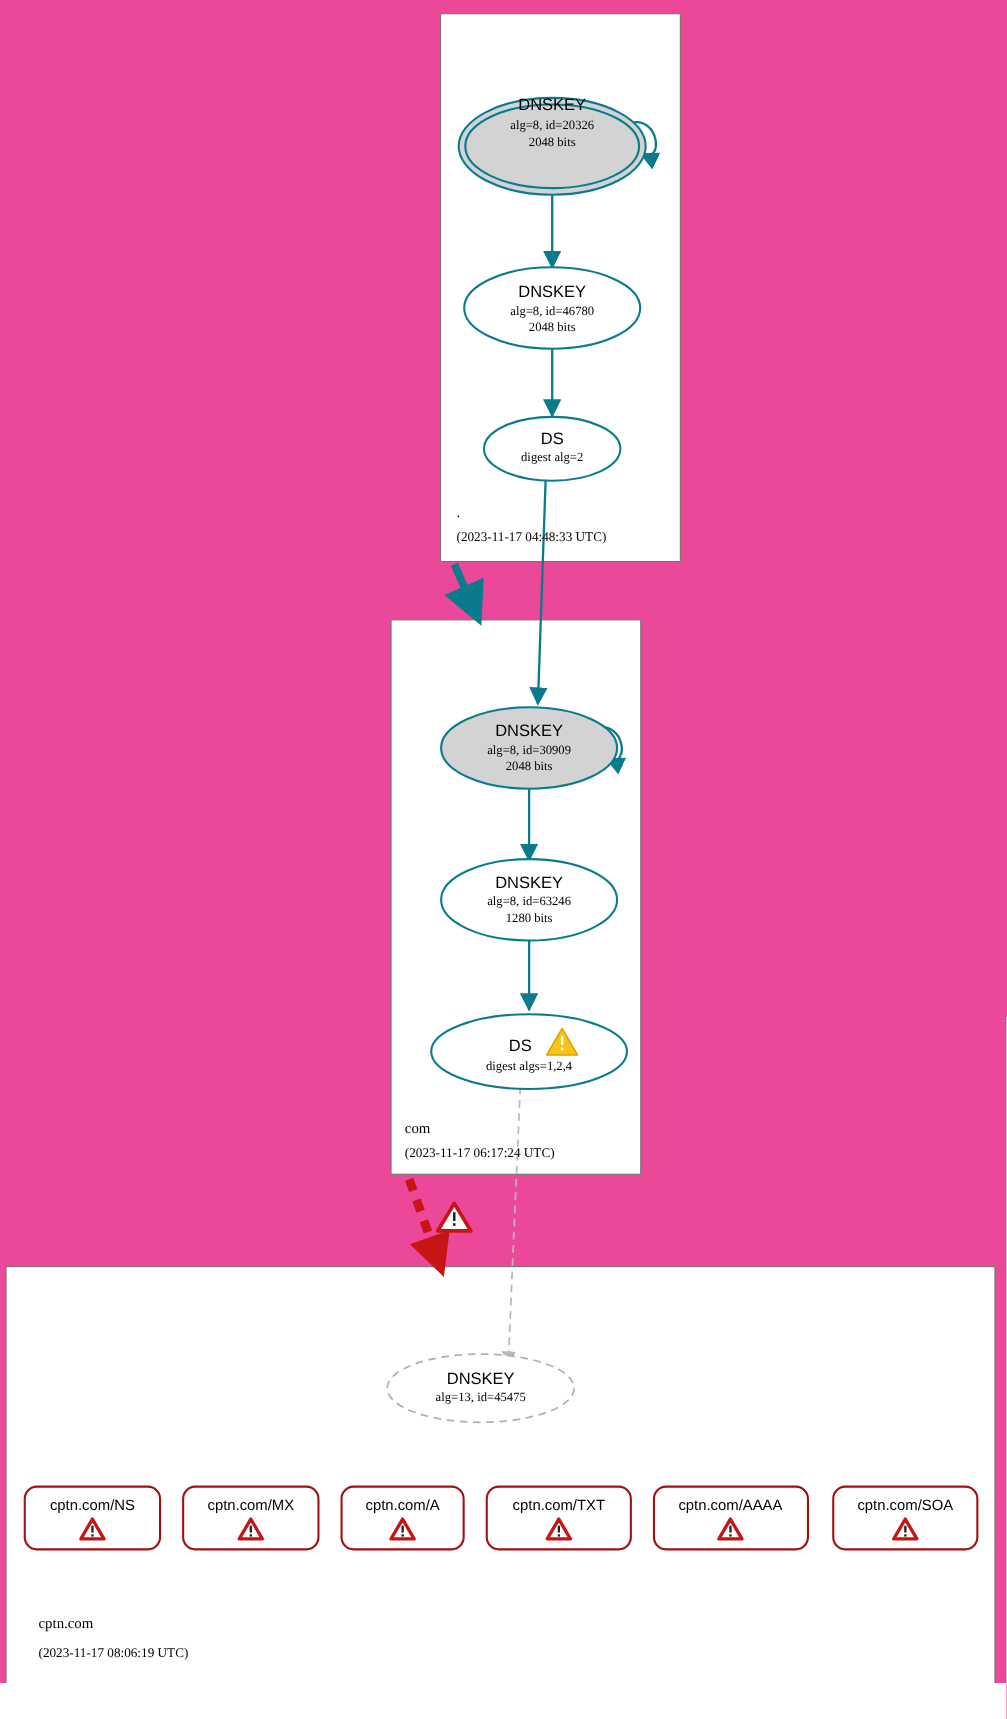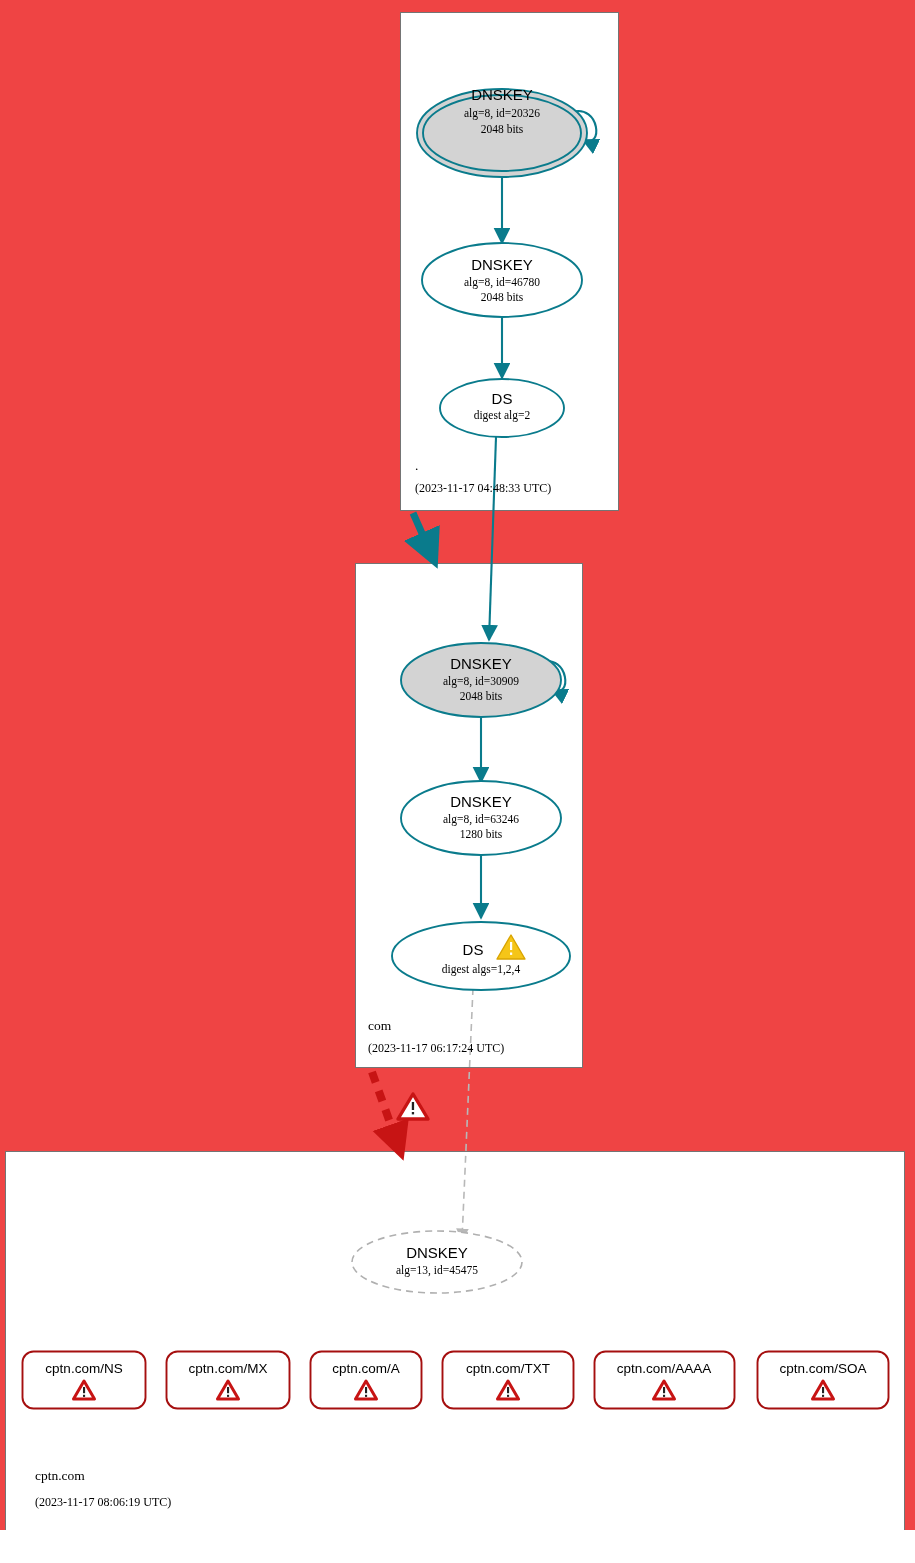--- a/index.html
+++ b/index.html
@@ -4,21 +4,21 @@
 <style>
   html, body {
     margin: 0;
     padding: 0;
     background: #ffffff;
   }
   #canvas {
     position: relative;
     width: 915px;
     height: 1530px;
-    background: #ef4444;
+    background: #ec4899;
     font-family: "Liberation Serif", serif;
     overflow: hidden;
   }
   svg#graph {
     position: absolute;
     left: 0;
     top: 0;
     width: 915px;
     height: 1563px;
   }

